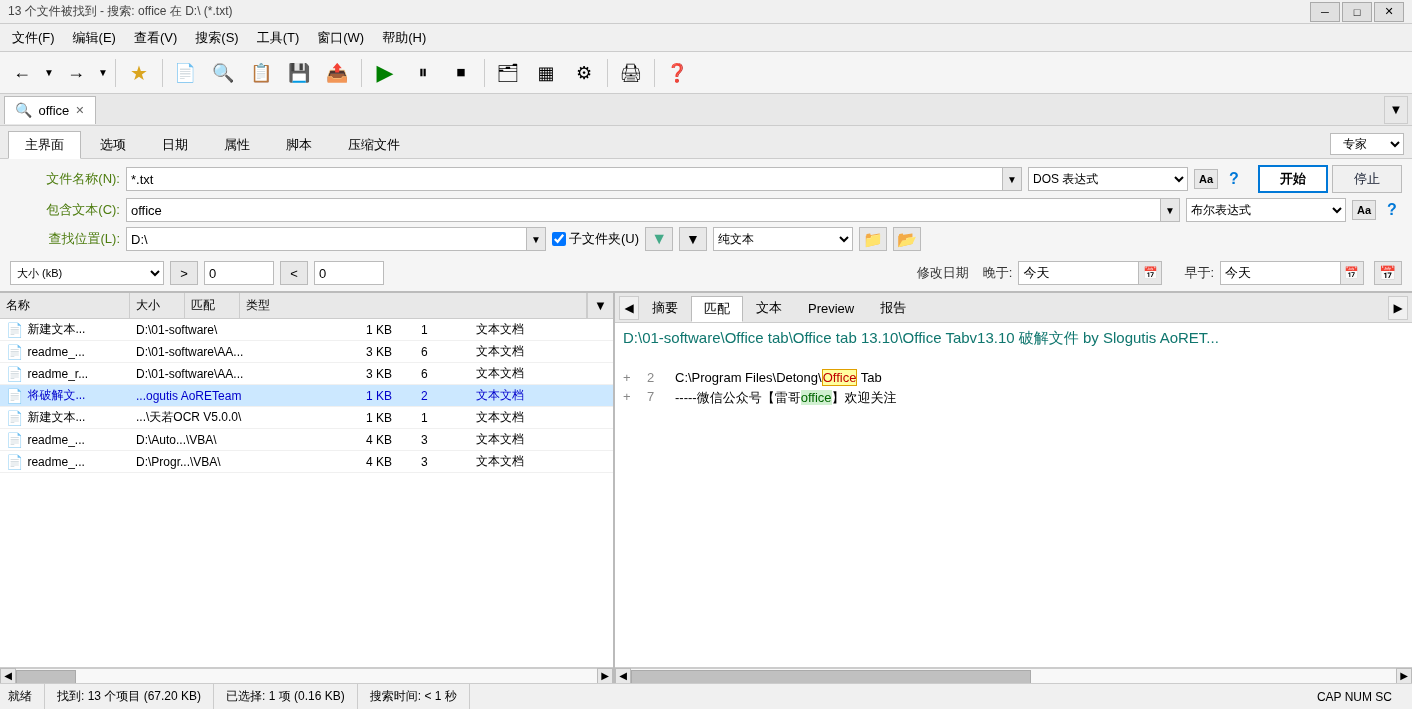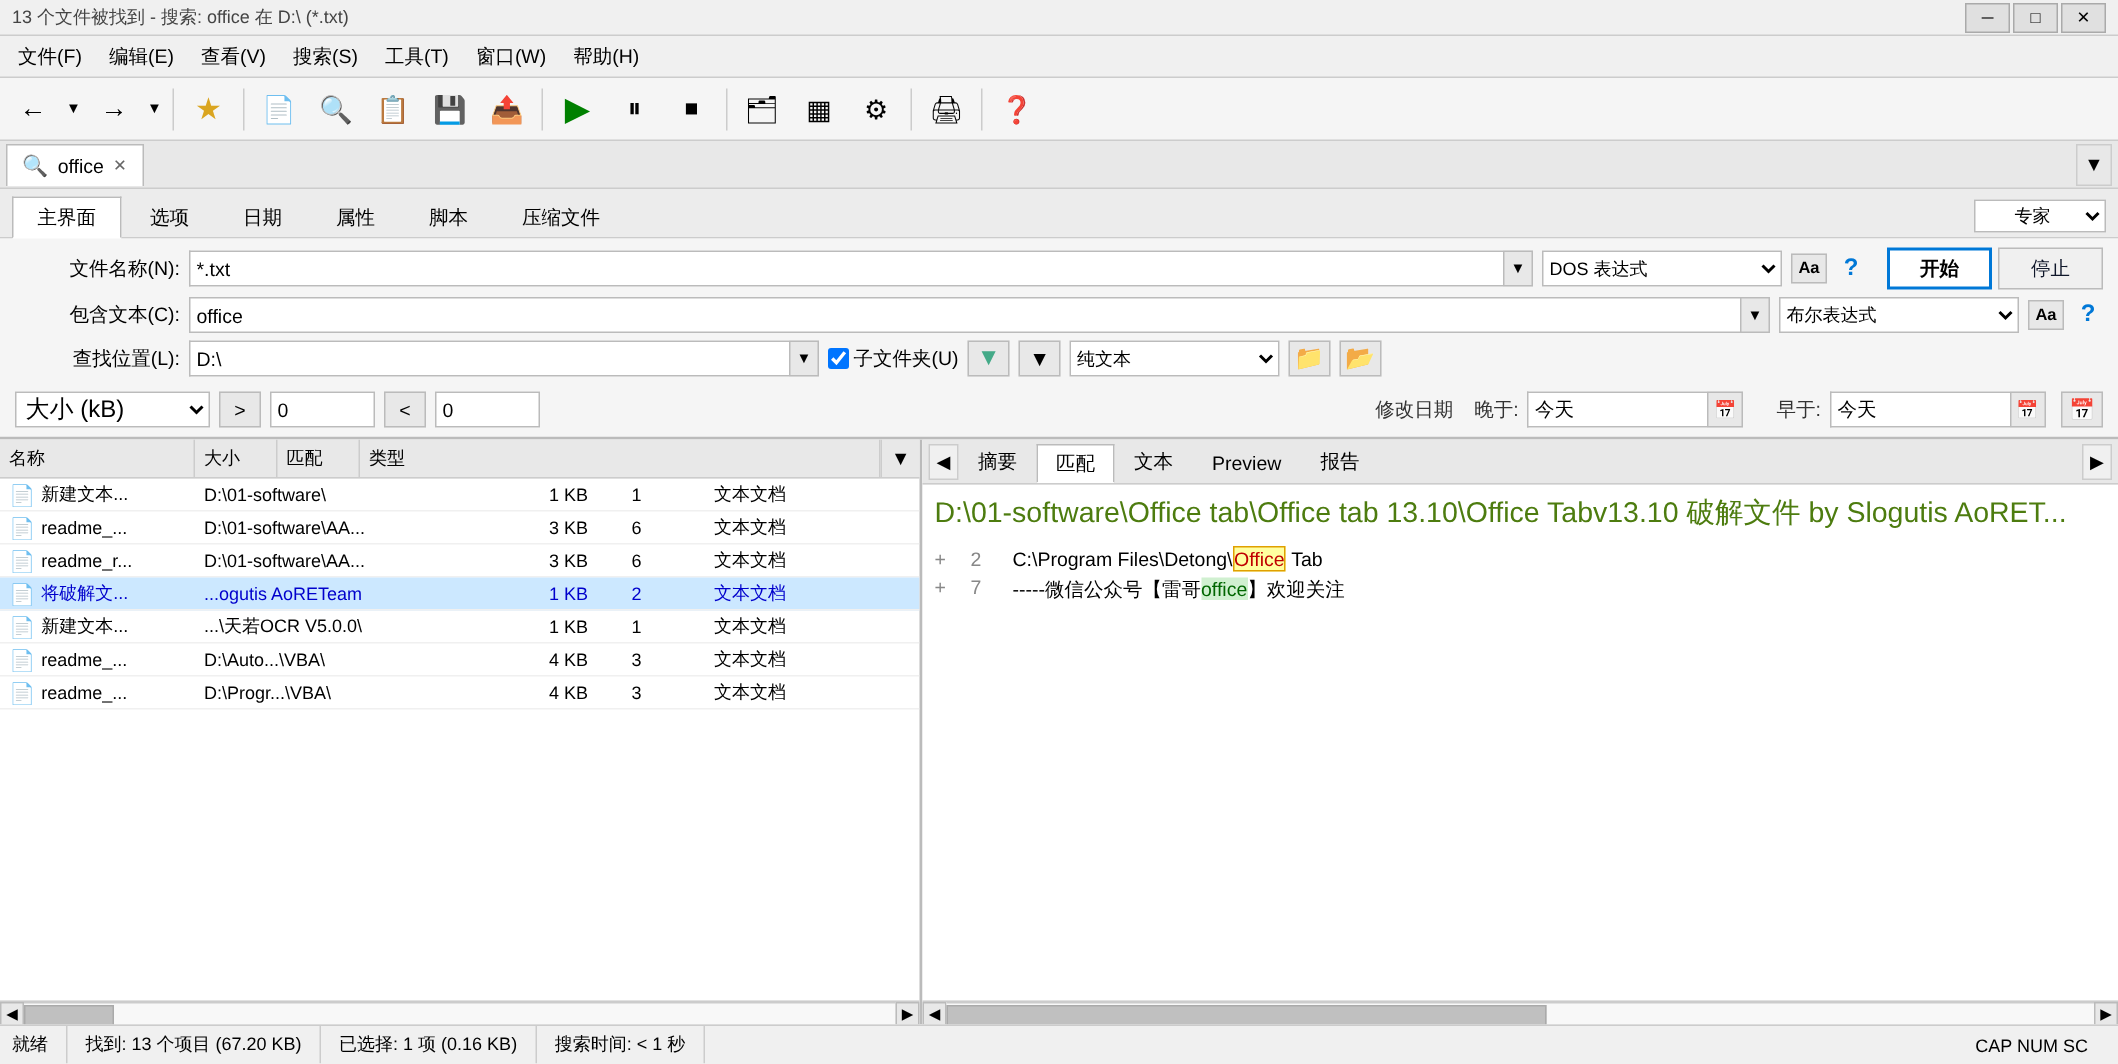--- a/index.html
+++ b/index.html
@@ -139,21 +139,21 @@
       position: relative;
       top: 1px;
     }
     .expert-dropdown {
       margin-left: auto;
       display: flex;
       align-items: center;
       gap: 2px;
     }
     .expert-select {
-      padding: 2px 20px 2px 22px;
+      padding: 2px 20px 2px 8px;
       border: 1px solid #bbb;
       background: #fff;
       font-size: 12px;
       cursor: pointer;
     }
     
     
     .form-area {
       background: #f5f5f5;
       padding: 6px 10px;
@@ -163,21 +163,21 @@
     }
     .form-row {
       display: flex;
       align-items: center;
       gap: 6px;
     }
     .form-label {
       width: 110px;
       text-align: right;
       font-size: 13px;
-      color: #000000;
+      color: #4d7c0f;
       flex-shrink: 0;
     }
     .form-select {
       height: 24px;
       border: 1px solid #bbb;
       background: #fff;
       padding: 0 0;
       font-size: 12px;
       min-width: 140px;
     }
@@ -273,22 +273,22 @@
       align-items: center;
       gap: 6px;
       padding: 4px 10px 6px 10px;
       background: #f5f5f5;
     }
     .size-select {
       height: 24px;
       border: 1px solid #bbb;
       background: #fff;
       padding: 0 2px;
-      font-size: 16px;
-      width: 130px;
+      font-size: 11px;
+      width: 154px;
     }
     .size-op-btn {
       width: 28px;
       height: 24px;
       border: 1px solid #bbb;
       background: #e8e8e8;
       cursor: pointer;
       font-size: 13px;
       display: flex;
       align-items: center;
@@ -441,23 +441,23 @@
       top: 1px;
     }
     
     .preview-content {
       flex: 1;
       overflow: auto;
       padding: 6px 8px;
       font-size: 13px;
     }
     .preview-path {
-      color: #4d7c0f;
-      font-size: 19px;
-      margin-bottom: 10px;
+      color: #0f766e;
+      font-size: 15px;
+      margin-bottom: 22px;
       word-break: break-all;
     }
     .preview-entry {
       display: flex;
       gap: 8px;
       margin-bottom: 4px;
     }
     .entry-line-no {
       color: #888;
       min-width: 20px;

